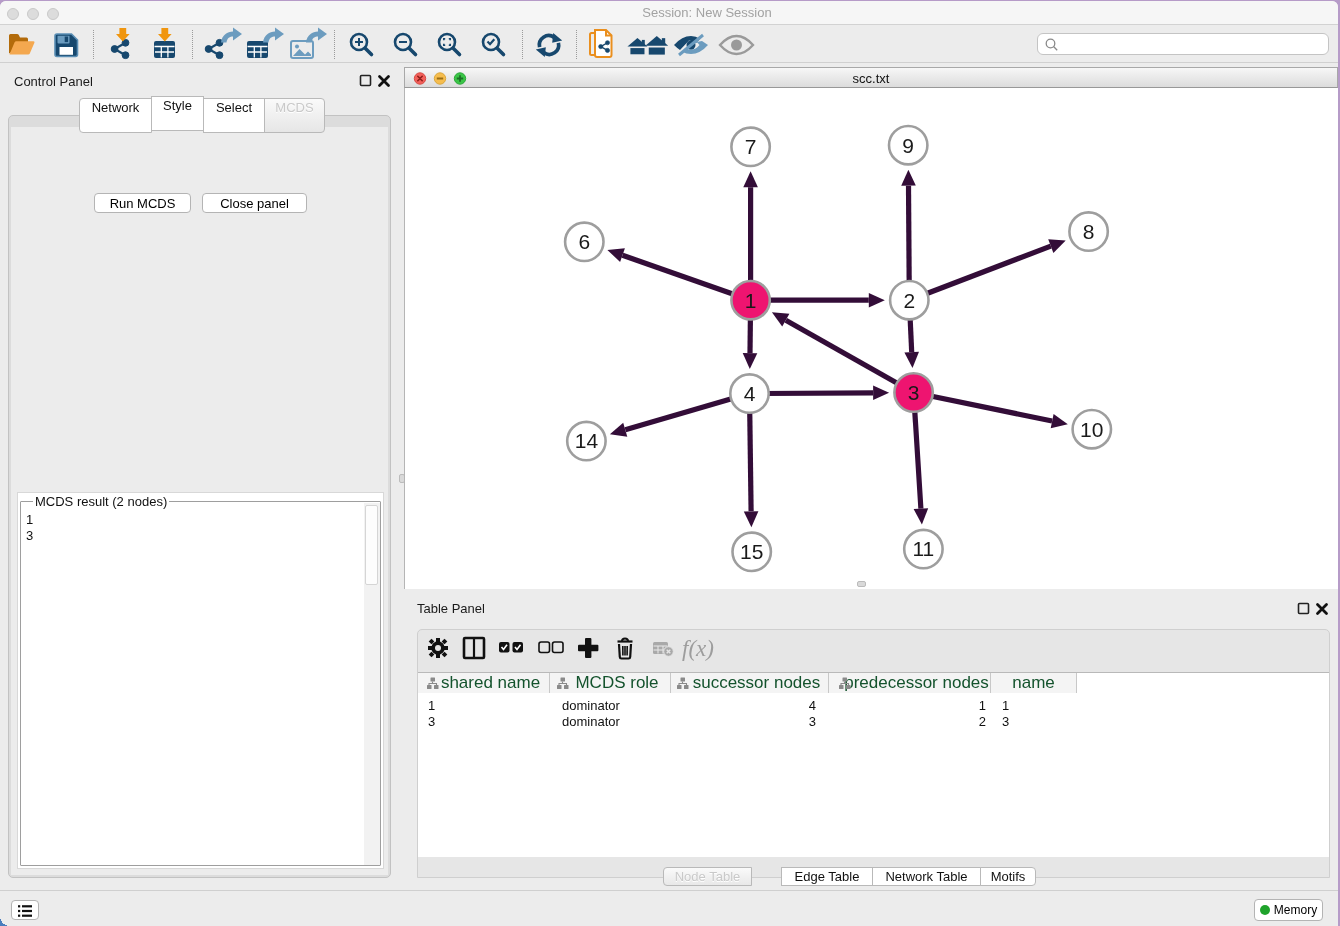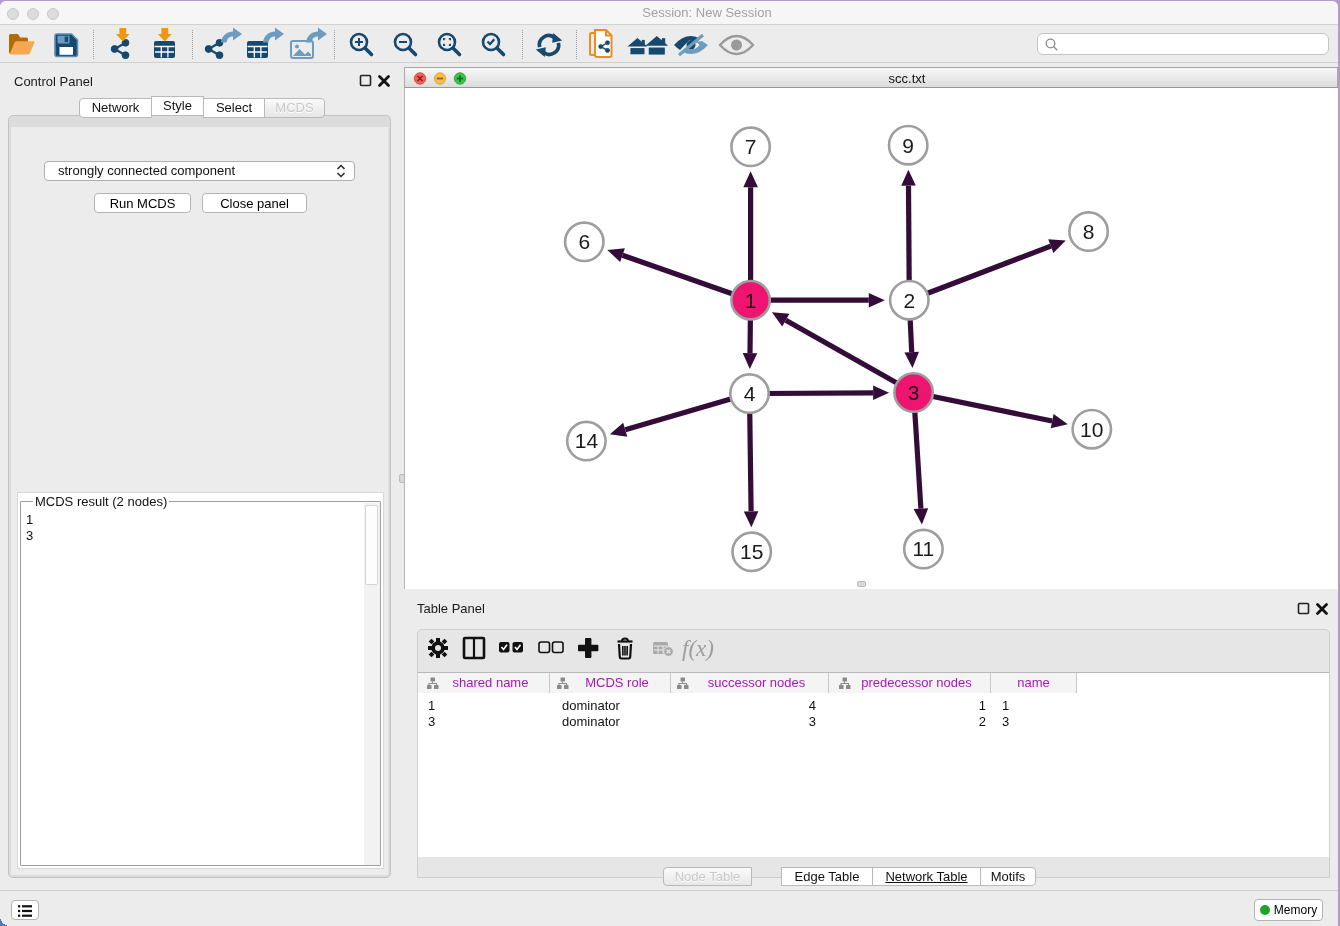--- a/index.html
+++ b/index.html
@@ -10,27 +10,27 @@
 
 .titlebar { position:absolute; left:0; top:0; width:100%; height:24px; background:#f6f6f6; border-bottom:1px solid #d2d2d2; }
 .tl { position:absolute; top:7px; width:12px; height:12px; border-radius:50%; background:#dcdcdc; border:1px solid #c9c9c9; }
 .title-txt { position:absolute; top:4px; width:100%; text-align:center; font-size:13px; color:#a2a2a2;margin-left:38px; }
 
 .toolbar { position:absolute; left:0; top:25px; width:100%; height:37px; background:#ececec; border-bottom:1px solid #d0d0d0; }
 .tsep { position:absolute; top:4px; height:29px; width:1px; border-left:1px dotted #9a9a9a; }
 .searchbox { position:absolute; left:1037px; top:7px; width:292px; height:22px; background:#fff; border:1px solid #c4c4c4; border-radius:6px; }
 
 .phead { font-size:13px; color:#1a1a1a; }
-.tab { position:absolute; top:0; height:20px; background:#fff; border:1px solid #b9b9b9; text-align:center; color:#111; line-height:18px; font-size:13px; }
+.tab { position:absolute; top:0; height:35px; background:#fff; border:1px solid #b9b9b9; text-align:center; color:#111; line-height:18px; font-size:13px; }
 
 .btn { position:absolute; background:#fff; border:1px solid #b4b4b4; border-radius:4px; font-size:13px; color:#000000; text-align:center; }
 
-.sccbar { position:absolute; left:404px; top:66px; width:934px; height:21px; background:linear-gradient(#f7f7f7,#dcdcdc); border:1px solid #a8a8a8; border-bottom:1px solid #989898;padding-left:36px; }
-
-.th { position:absolute; top:0; height:20px; background:#f4f4f4; border-right:1px solid #c8c8c8; font-size:13px; color:#a21caf; text-align:center; line-height:20px; }
+.sccbar { position:absolute; left:404px; top:66px; width:934px; height:21px; background:linear-gradient(#f7f7f7,#dcdcdc); border:1px solid #a8a8a8; border-bottom:1px solid #989898; }
+
+.th { position:absolute; top:0; height:20px; background:#f4f4f4; border-right:1px solid #c8c8c8; font-size:17px; color:#14532d; text-align:center; line-height:20px; }
 .cell { position:absolute; font-size:13px; color:#111; }
 </style>
 </head>
 <body>
 <div class="win">
 
   <div class="titlebar">
     <div class="tl" style="left:7px;"></div>
     <div class="tl" style="left:27px;"></div>
     <div class="tl" style="left:47px;"></div>
@@ -193,26 +193,20 @@
   </svg>
 
   <div class="abs" style="left:8px; top:114px; width:383px; height:763px; background:#dcdcdc; border:1px solid #c2c2c2; border-radius:5px;"></div>
   <div class="abs" style="left:11px; top:126px; width:377px; height:748px; background:#ececec;"></div>
 
   <div class="tab" style="left:79px; top:97px; width:73px; border-radius:4px 0 0 4px;">Network</div>
   <div class="tab" style="left:151px; top:95px; width:53px;">Style</div>
   <div class="tab" style="left:203px; top:97px; width:62px;">Select</div>
   <div class="tab" style="left:264px; top:97px; width:61px; background:linear-gradient(#fafafa,#e6e6e6); border-radius:0 4px 4px 0; color:#c9c9c9; text-shadow:0 1px 0 #fff;">MCDS</div>
 
-  <div class="abs" style="left:44px; top:160px; width:311px; height:20px; background:#fff; border:1px solid #b0b0b0; border-radius:4px; font-size:13px; color:#111; line-height:18px; padding-left:13px;">strongly connected component
-     <svg width="10" height="14" viewBox="0 0 10 14" style="position:absolute; right:8px; top:2px;">
-        <path d="M1.5 5 L5 1.5 L8.5 5" fill="none" stroke="#333" stroke-width="1.7" stroke-linejoin="round"></path>
-        <path d="M1.5 9 L5 12.5 L8.5 9" fill="none" stroke="#333" stroke-width="1.7" stroke-linejoin="round"></path>
-      </svg>
-  </div>
   <div class="btn" style="left:94px; top:192px; width:97px; height:20px; line-height:19px;">Run MCDS</div>
   <div class="btn" style="left:202px; top:192px; width:105px; height:20px; line-height:19px;">Close panel</div>
 
   <div class="abs" style="left:17px; top:491px; width:367px; height:377px; background:#fff; border:1px solid #d8d8d8;"></div>
   <div class="abs" style="left:20px; top:500px; width:361px; height:365px; border:1px solid #9e9e9e; border-radius:1px;"></div>
   <div class="abs" style="left:33px; top:493px; background:#fff; font-size:13px; color:#111; padding:0 2px;">MCDS result (2 nodes)</div>
   <div class="abs" style="left:364px; top:502px; width:16px; height:362px; background:#f2f2f2;"></div>
   <div class="abs" style="left:365px; top:504px; width:13px; height:80px; background:#fdfdfd; border:1px solid #d5d5d5; border-radius:2px;"></div>
   <div class="abs" style="left:26px; top:511px; font-size:13px; color:#111; line-height:16px;">1<br>3</div>
 
@@ -394,21 +388,21 @@
   <div class="cell" style="left:976px; top:697px; width:10px; text-align:right;">1</div>
   <div class="cell" style="left:1002px; top:697px;">1</div>
   <div class="cell" style="left:428px; top:713px;">3</div>
   <div class="cell" style="left:562px; top:713px;">dominator</div>
   <div class="cell" style="left:806px; top:713px; width:10px; text-align:right;">3</div>
   <div class="cell" style="left:976px; top:713px; width:10px; text-align:right;">2</div>
   <div class="cell" style="left:1002px; top:713px;">3</div>
 
   <div class="tab" style="left:663px; top:866px; width:89px; height:19px; border-radius:4px 0 0 4px; background:linear-gradient(#fafafa,#e8e8e8); color:#c9c9c9; text-shadow:0 1px 0 #fff;">Node Table</div>
   <div class="tab" style="left:781px; top:866px; width:92px; height:19px;">Edge Table</div>
-  <div class="tab" style="left:872px; top:866px; width:109px; height:19px;text-decoration:underline;">Network Table</div>
+  <div class="tab" style="left:872px; top:866px; width:109px; height:19px;">Network Table</div>
   <div class="tab" style="left:980px; top:866px; width:56px; height:19px; border-radius:0 4px 4px 0;">Motifs</div>
 
   <div class="abs" style="left:0; top:889px; width:1338px; height:1px; background:#cfcfcf;"></div>
   <div class="btn" style="left:11px; top:899px; width:28px; height:20px;">
     <svg width="16" height="14" viewBox="0 0 16 14" style="margin-top:3px;">
       <g fill="#111">
           <rect x="1" y="1.2" width="2.2" height="2.2"></rect>
           <rect x="1" y="5.9" width="2.2" height="2.2"></rect>
           <rect x="1" y="10.6" width="2.2" height="2.2"></rect>
           <rect x="5" y="1.2" width="10" height="2.2"></rect>

